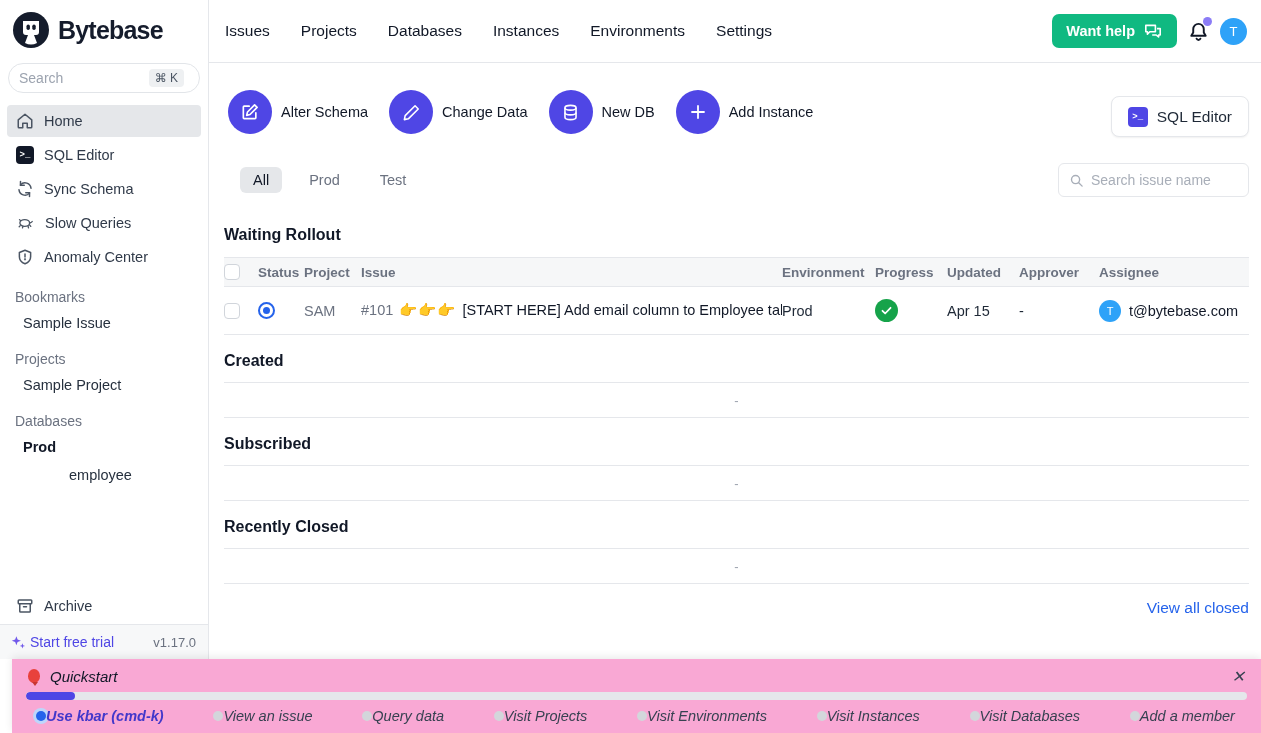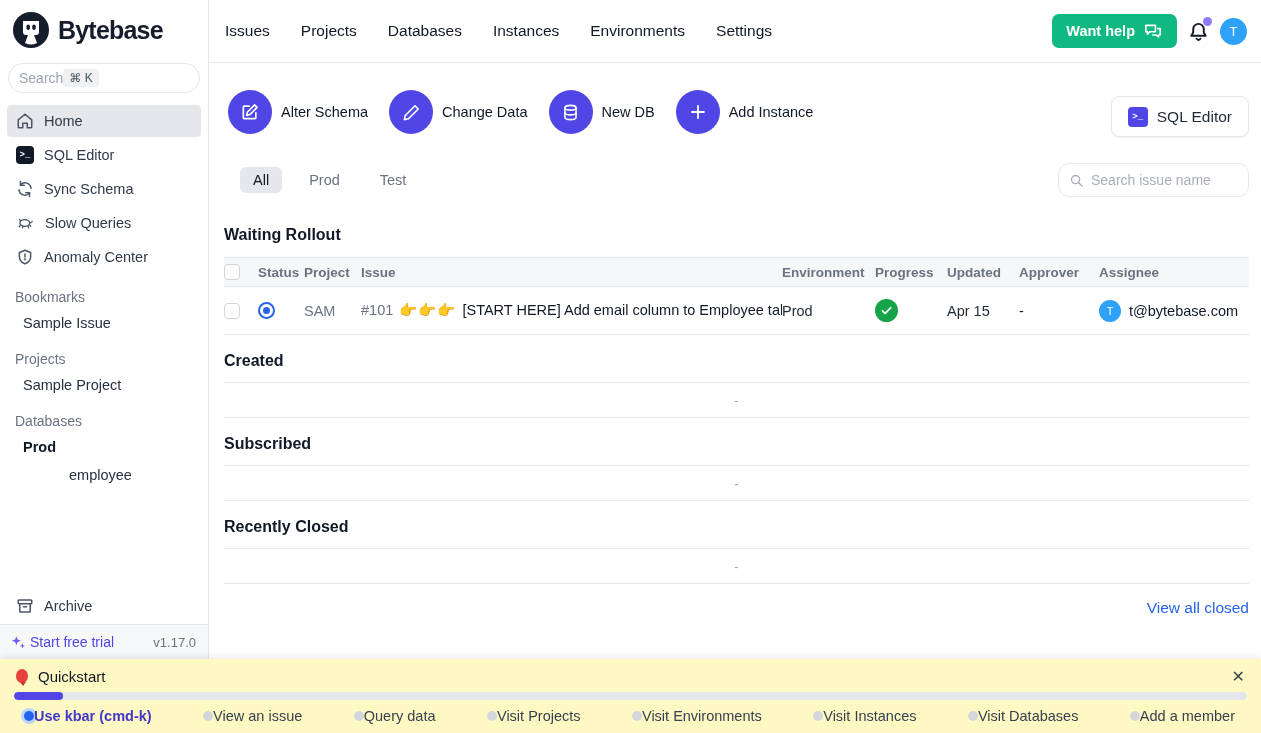--- a/index.html
+++ b/index.html
@@ -6,21 +6,21 @@
   html,body { width:1261px; height:733px; overflow:hidden; background:#fff;
     font-family:"Liberation Sans", sans-serif; color:#1f2937; font-size:14px; }
   .page { display:flex; width:100%; height:659px; }
 
   
   .sidebar { width:209px; flex:0 0 209px; border-right:1px solid #e5e7eb;
     display:flex; flex-direction:column; background:#fff; }
   .logo-row { display:flex; align-items:center; gap:8px; padding:11px 10px 10px 12px; }
   .brand { font-size:25px; font-weight:800; color:#151c2c; letter-spacing:-0.8px; }
   .search-box { margin:4px 8px 10px 8px; height:30px; border:1px solid #e2e5e9; border-radius:15px;
-    display:flex; align-items:center; padding:0 15px 0 10px; background:#fff; }
+    display:flex; align-items:center; justify-content:space-between; padding:0 15px 0 10px; background:#fff; }
   .search-box .ph { color:#9ca3af; font-size:14px; }
   .kbd { background:#eef0f2; color:#4b5563; border-radius:4px; font-size:12px; padding:2px 6px; }
   .snav { flex:1 1 auto; overflow:hidden; }
   .snav-item { display:flex; align-items:center; gap:10px; margin:2px 7px; padding:7px 9px;
     border-radius:4px; color:#303a49; font-size:14.5px; cursor:pointer; }
   .snav-item.active { background:#e5e7ea; }
   .snav-item svg { flex:0 0 auto; }
   .ssec-title { color:#6b7280; font-size:14px; padding:14px 16px 4px 15px; }
   .ssec-item { padding:6px 16px 6px 23px; font-size:14.5px; color:#26303e; cursor:pointer; }
   .ssec-item.bold { font-weight:700; color:#111827; }
@@ -60,21 +60,21 @@
   .term-chip { width:20px; height:20px; border-radius:4px; background:#4f46e5; color:#fff;
     font-size:9px; font-weight:700; display:flex; align-items:center; justify-content:center;
     font-family:"Liberation Mono", monospace; }
   .term-chip.dark { background:#111827; width:18px; height:18px; }
 
   
   .filter-row { display:flex; align-items:center; margin-top:26px; }
   .tabs { display:flex; gap:14px; align-items:center;margin-left:16px; }
   .tab { padding:5px 13px; font-size:14.5px; color:#6b7280; border-radius:6px; cursor:pointer; }
   .tab.active { background:#e5e7ea; color:#111827; }
-  .issue-search { margin-left:auto; width:191px; height:34px; border:1px solid #e5e7eb; border-radius:11px;
+  .issue-search { margin-left:auto; width:191px; height:34px; border:1px solid #e5e7eb; border-radius:6px;
     display:flex; align-items:center; gap:7px; padding:16px 10px; }
   .issue-search input { border:none; outline:none; width:100%; font-size:14px;
     font-family:"Liberation Sans", sans-serif; color:#374151; }
   .issue-search input::placeholder { color:#a8aeb8; }
 
   
   .sec-title { font-size:16px; font-weight:700; color:#111827; }
   .sec-title.first { margin-top:29px; }
   .issue-grid { display:grid; grid-template-columns:34px 46px 57px 1fr 93px 72px 72px 80px 150px;
     align-items:center; }
@@ -92,22 +92,22 @@
     display:flex; align-items:center; justify-content:center; }
   .assignee-cell { display:flex; align-items:center; gap:8px; color:#111827; }
   .avatar.sm { width:22px; height:22px; font-size:11px; }
   .empty-block h3 { margin-top:17px; margin-bottom:12px; }
   .empty-row { border-top:1px solid #e5e7eb; border-bottom:1px solid #e5e7eb; height:36px;
     display:flex; align-items:center; justify-content:center; color:#9ca3af; font-size:13px; }
   .view-all { margin-top:15px; text-align:right; }
   .view-all a { color:#2563eb; font-size:15.5px; text-decoration:none; cursor:pointer; }
 
   
-  .quickstart { position:fixed; left:0; right:0; bottom:0; height:74px; background:#fef9c3;
-    box-shadow:0 -2px 8px rgba(0,0,0,.09); }
+  .quickstart { position:fixed; left:12px; right:0; bottom:0; height:74px; background:#f9a8d4;
+    box-shadow:0 -2px 8px rgba(0,0,0,.09);font-style:italic; }
   .qs-head { display:flex; align-items:center; padding:9px 16px 0 16px; }
   .qs-title { font-size:15px; color:#111827; margin-left:9px; }
   .qs-close { margin-left:auto; font-size:16px; color:#374151; cursor:pointer; line-height:1; }
   .qs-track { margin:7px 14px 0 14px; height:8px; border-radius:5px; background:#e5e7eb; overflow:hidden; }
   .qs-fill { height:100%; width:4%; background:#4f46e5; border-radius:5px; }
   .qs-steps { display:flex; justify-content:space-between; align-items:center; padding:8px 26px 0 24px; }
   .qs-step { display:flex; align-items:center; font-size:14.5px; color:#374151; cursor:pointer; }
   .qs-dot { width:10px; height:10px; border-radius:50%; background:#d3d6db; }
   .qs-step.active { color:#4338ca; font-weight:700; }
   .qs-step.active .qs-dot { background:#2563eb; box-shadow:0 0 0 3px #bfd6fb; }

